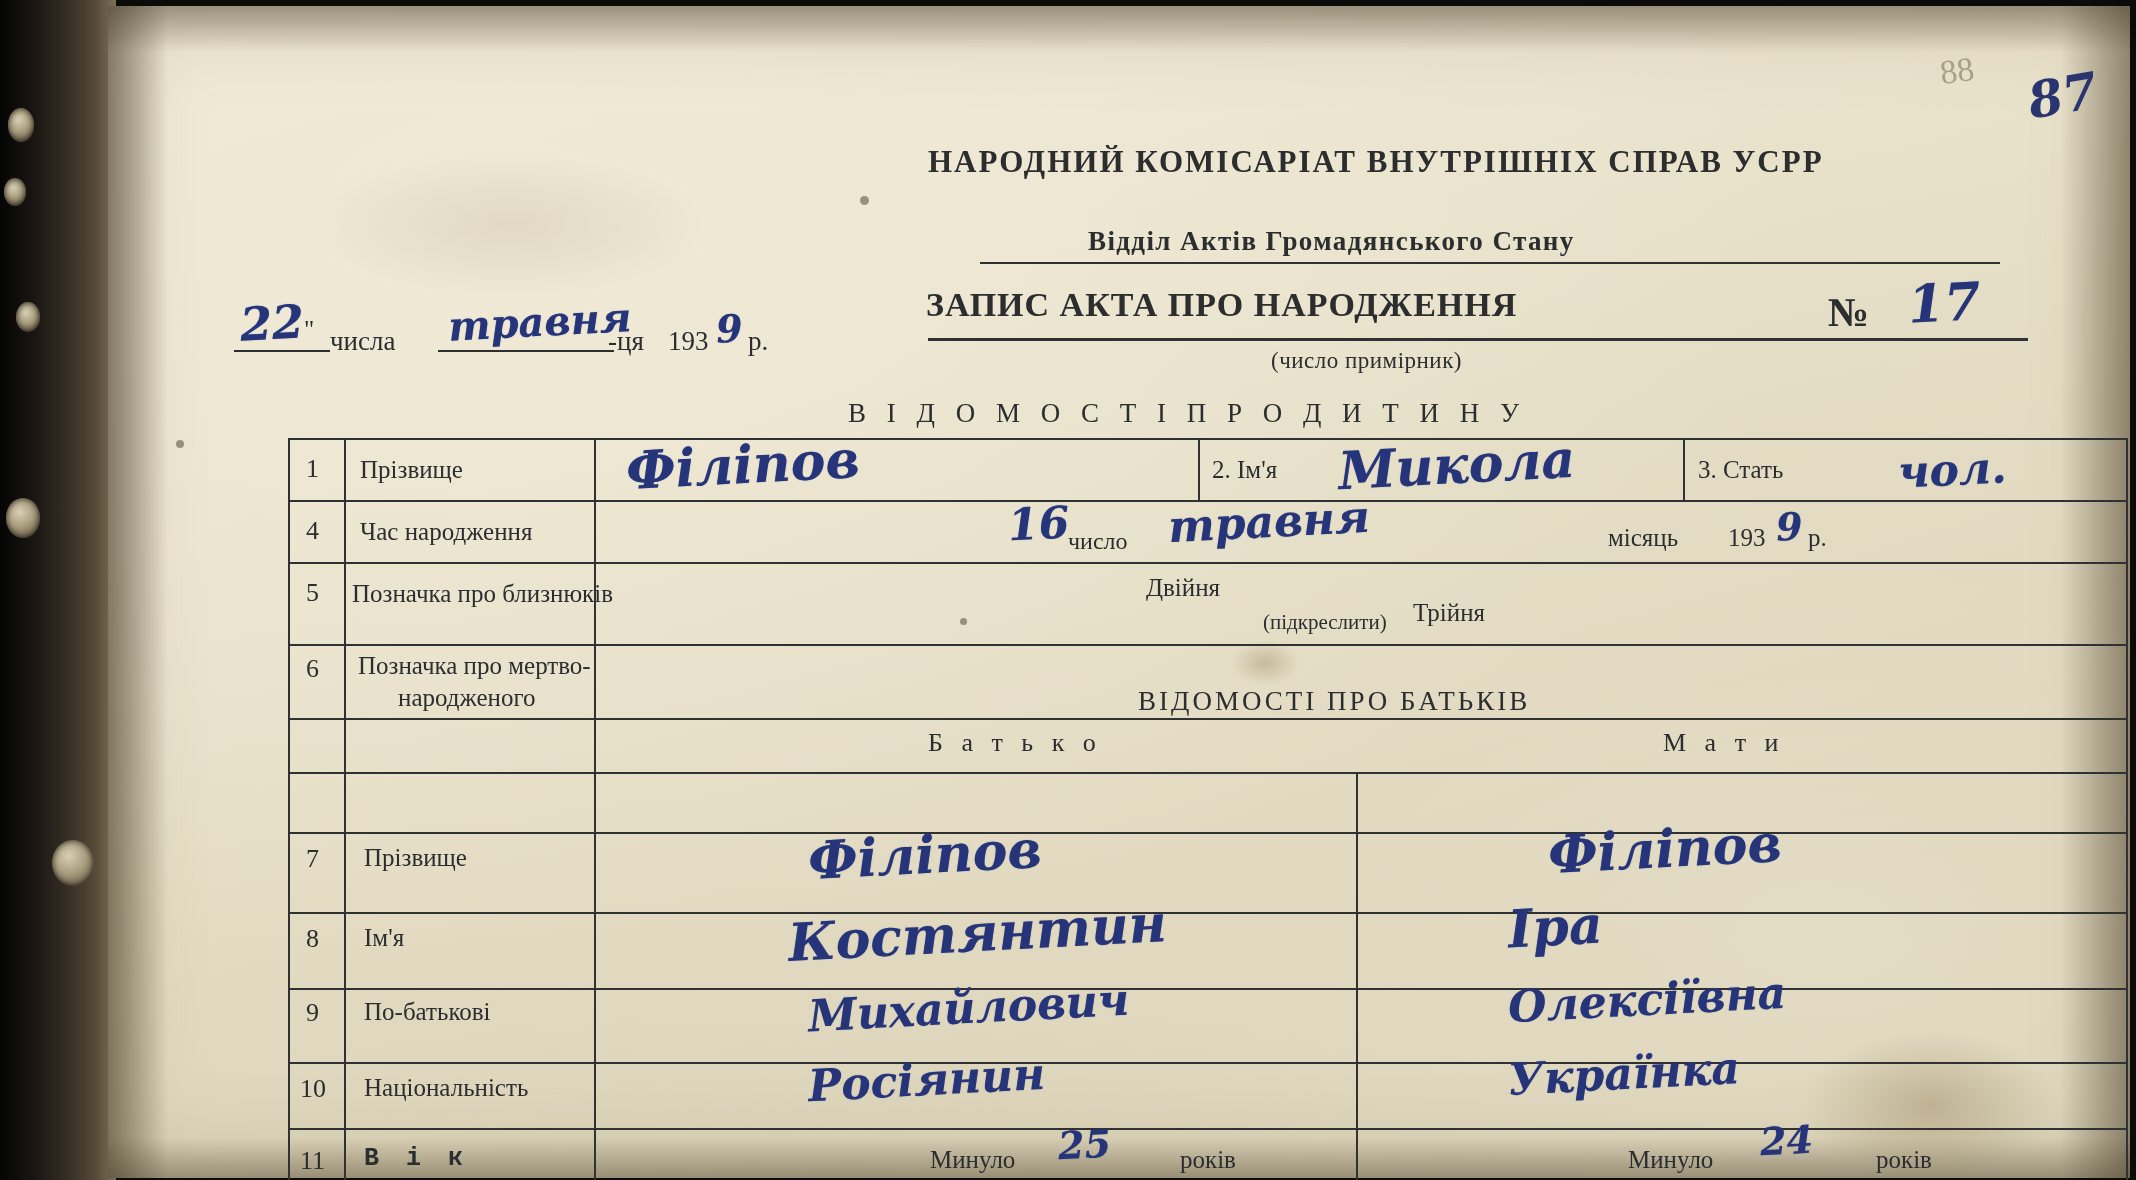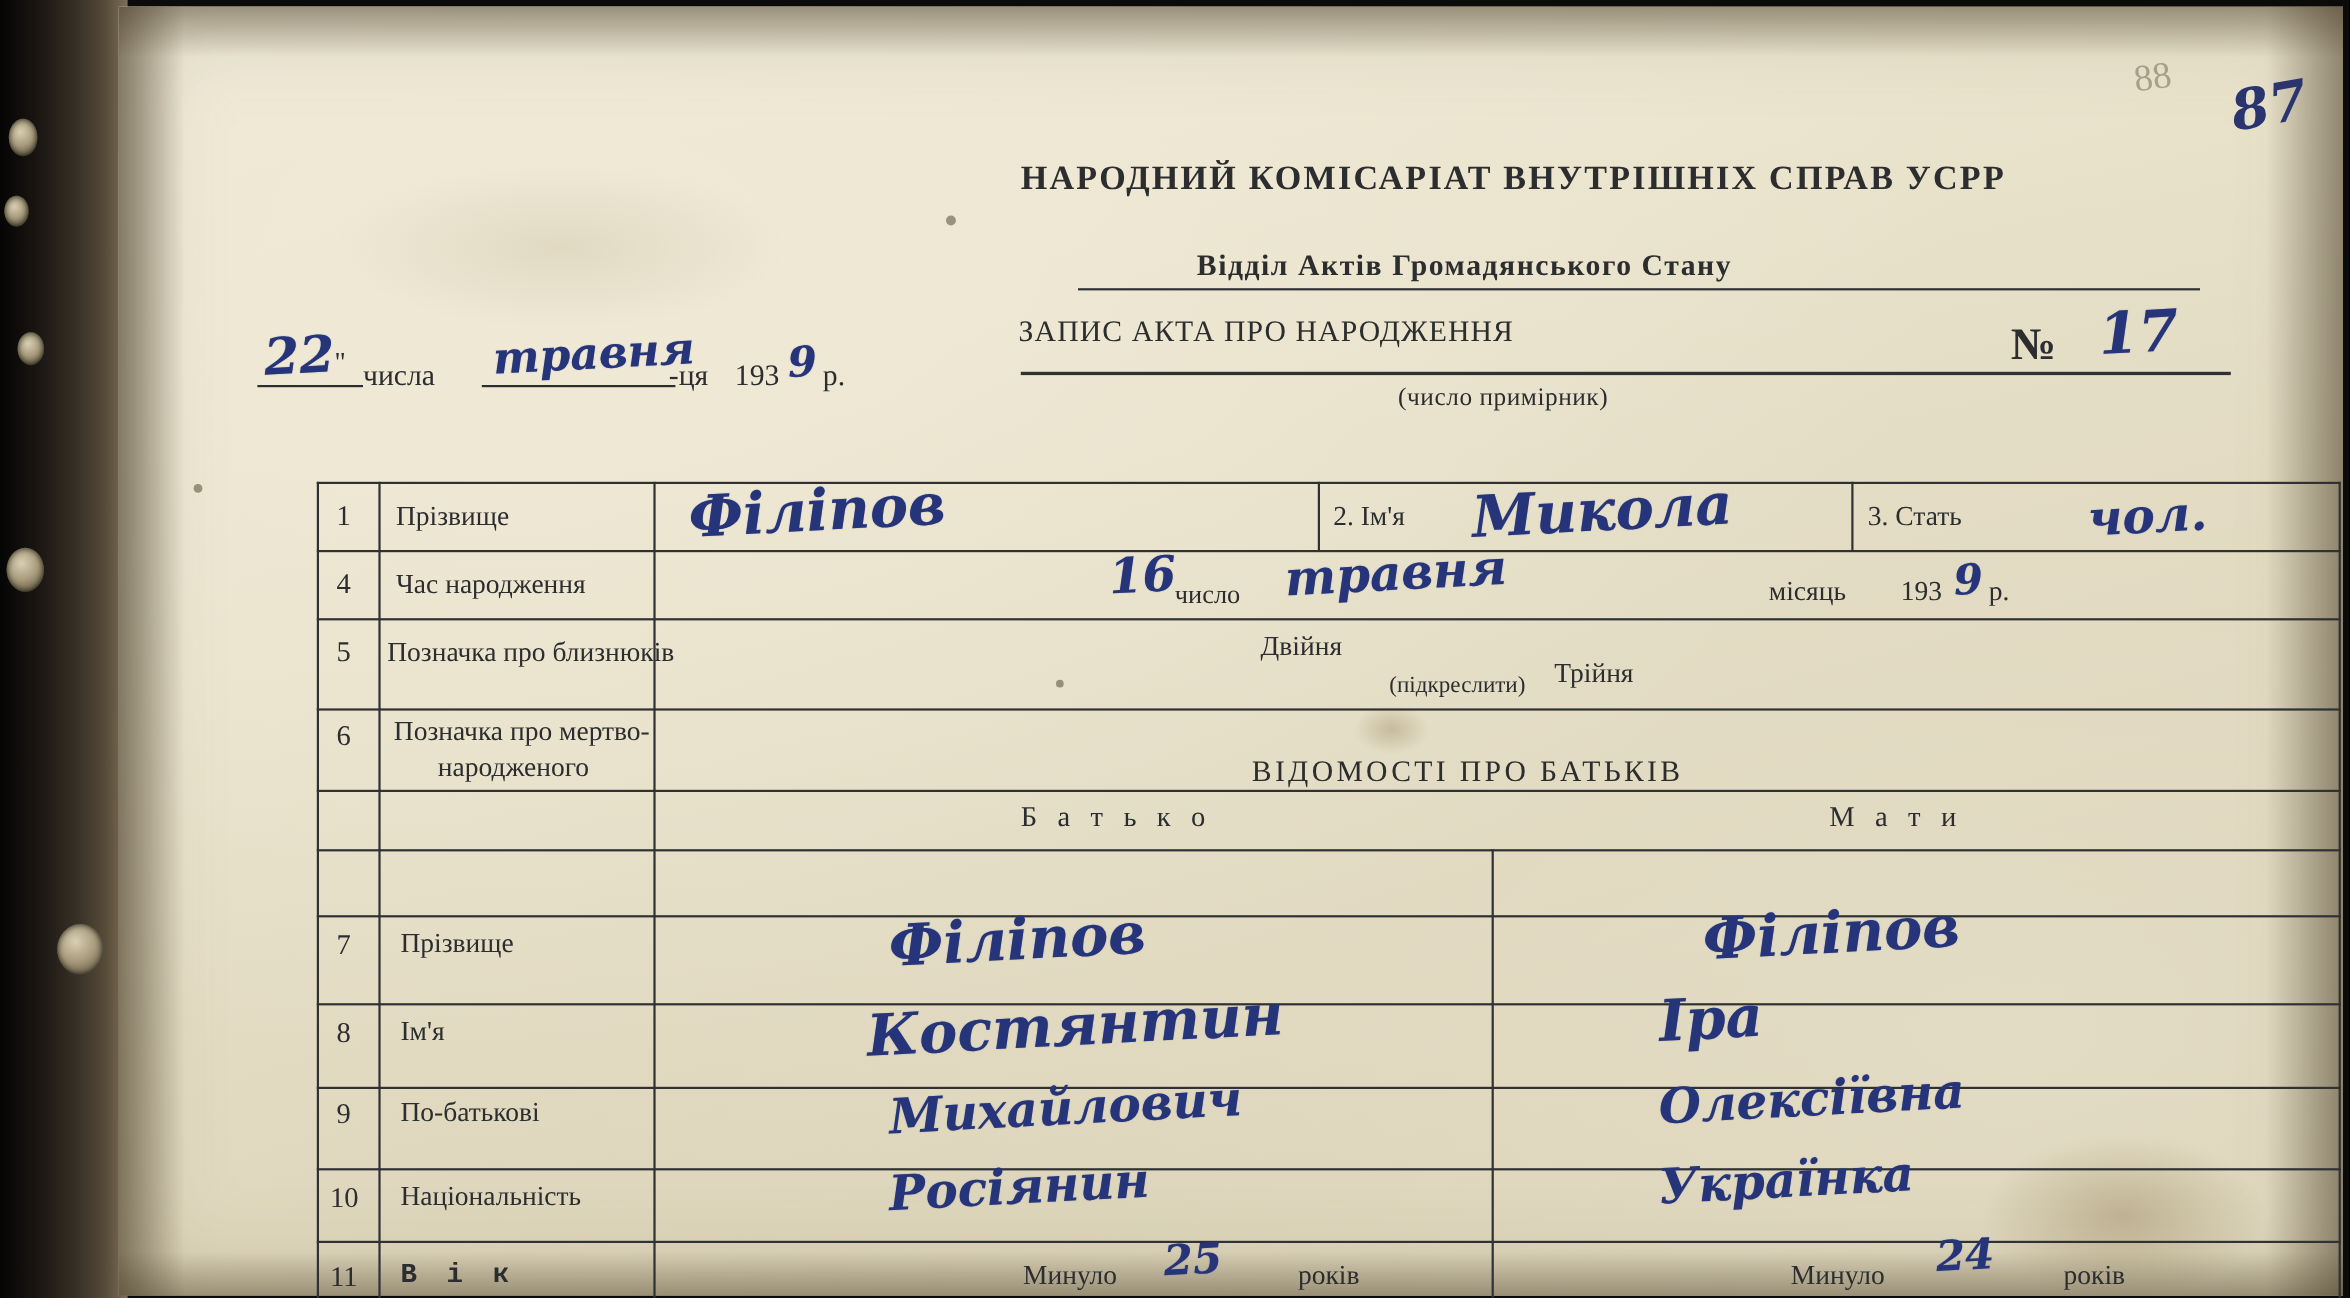--- a/index.html
+++ b/index.html
@@ -91,21 +91,21 @@
   #h-commissariat {
     left: 820px; top: 138px;
     font-size: 31px; font-weight: 700; letter-spacing: 2.0px;
   }
   #h-department {
     left: 980px; top: 220px;
     font-size: 27px; font-weight: 700; letter-spacing: 1.4px;
   }
   #h-title {
     left: 818px; top: 280px;
-    font-size: 27px; font-weight: 400; letter-spacing: 1px;
+    font-size: 34px; font-weight: 700; letter-spacing: 1px;
   }
   #h-no {
     left: 1720px; top: 282px;
     font-size: 41px; font-weight: 700;
   }
   #v-actno {
     left: 1800px; top: 266px;
     font-size: 52px;
   }
   #h-copy {
@@ -213,20 +213,21 @@
     <div class="abs prn" id="date-q1">"</div>
     <div class="abs prn" id="date-chysla">числа</div>
     <div class="abs hand" id="date-month">травня</div>
     <div class="abs prn" id="date-tsia">-ця</div>
     <div class="abs prn" id="date-y1">193</div>
     <div class="abs hand" id="date-y2">9</div>
     <div class="abs prn" id="date-y3">р.</div>
     <div class="underline-date" style="left:126px;top:344px;width:96px;"></div>
     <div class="underline-date" style="left:330px;top:344px;width:176px;"></div>
 
+    <div class="abs prn" id="sec-child">В І Д О М О С Т І   П Р О   Д И Т И Н У</div>
 
     <div class="hline" style="left:180px;top:432px;width:1840px;"></div>
     <div class="hline" style="left:180px;top:494px;width:1840px;"></div>
     <div class="hline" style="left:180px;top:556px;width:1840px;"></div>
     <div class="hline" style="left:180px;top:638px;width:1840px;"></div>
     <div class="hline" style="left:180px;top:712px;width:1840px;"></div>
     <div class="hline" style="left:180px;top:766px;width:1840px;"></div>
     <div class="hline" style="left:180px;top:826px;width:1840px;"></div>
     <div class="hline" style="left:180px;top:906px;width:1840px;"></div>
     <div class="hline" style="left:180px;top:982px;width:1840px;"></div>

